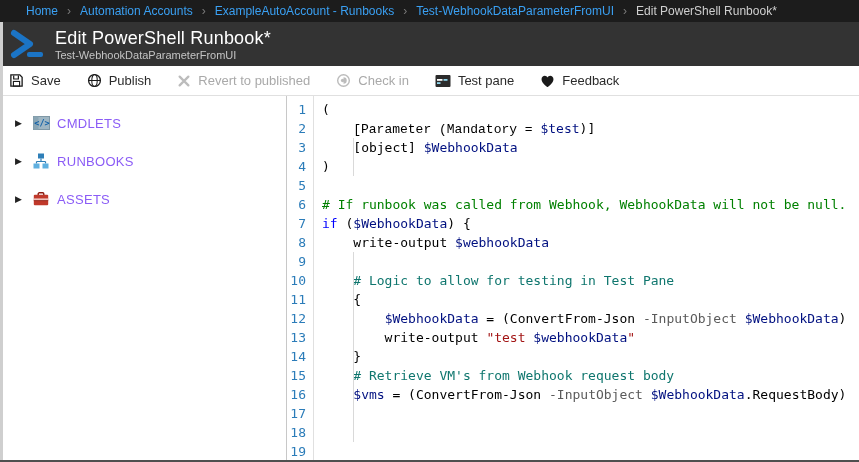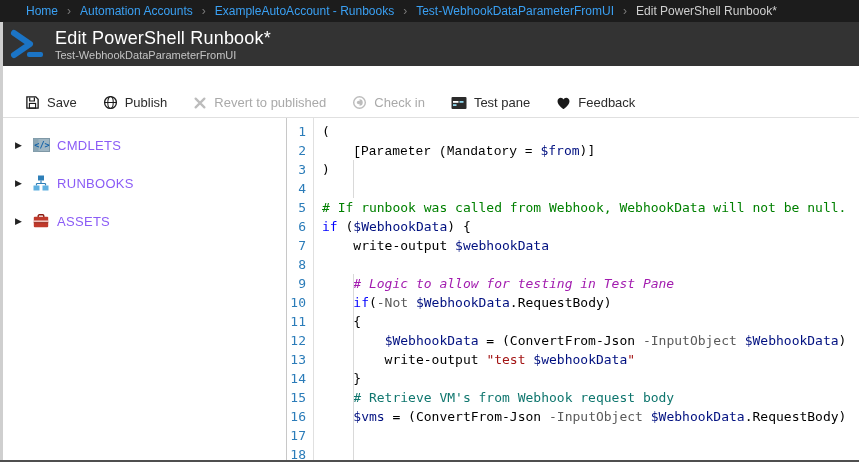--- a/index.html
+++ b/index.html
@@ -18,21 +18,21 @@
 
   
   .title-bar { height:44px; background:#333333; display:flex; align-items:center;
                padding-left:6px; flex:none; }
   .ps-logo { width:38px; height:30px; display:inline-flex; margin-right:8px; flex:none; }
   .title { color:#ffffff; font-size:18px; line-height:20px; font-weight:400; letter-spacing:.2px; }
   .subtitle { color:#c4c4c4; font-size:11px; margin-top:1px; }
 
   
   .toolbar { height:30px; background:#fff; border-bottom:1px solid #e0e0e0;
-             display:flex; align-items:center; padding-left:22px; gap:26px; flex:none;margin-top:22px; }
+             display:flex; align-items:center; padding-left:6px; gap:26px; flex:none; }
   .tb-btn { display:flex; align-items:center; gap:7px; font-size:13px; color:#2b2b2b; cursor:pointer; }
   .tb-btn.disabled { color:#a9a9a9; cursor:default;text-align:center; }
   .tb-btn svg { display:block; }
 
   
   .content { flex:1; display:flex; min-height:0; }
   .sidebar { width:284px; flex:none; background:#fff; border-right:1px solid #c8c8c8;
              padding-top:8px; }
   .side-row { height:38px; display:flex; align-items:center; padding-left:12px; cursor:pointer; }
   .expander { width:18px; font-size:9px; color:#222; flex:none; }
@@ -195,29 +195,29 @@
             <div class="gutter-line">13</div>
             <div class="gutter-line">14</div>
             <div class="gutter-line">15</div>
             <div class="gutter-line">16</div>
             <div class="gutter-line">17</div>
             <div class="gutter-line">18</div>
             <div class="gutter-line">19</div>
           </div>
         <div class="code" id="code">
             <div class="code-line"><span style="color: rgb(0, 0, 0);">(</span></div>
-            <div class="code-line"><span style="color: rgb(0, 0, 0); font-family: Liberation Mono, monospace;">    [Parameter (Mandatory = </span><span style="color: rgb(0, 16, 128);">$from</span><span style="color: rgb(0, 0, 0);">)]</span></div>
+            <div class="code-line"><span style="color: rgb(0, 0, 0); font-family: Liberation Mono, monospace;">    [Parameter (Mandatory = </span><span style="color: rgb(0, 16, 128);">$test</span><span style="color: rgb(0, 0, 0);">)]</span></div>
+            <div class="code-line"><span style="color: rgb(0, 0, 0);">    [object] </span><span style="color: rgb(0, 16, 128);">$WebhookData</span></div>
             <div class="code-line"><span style="color: rgb(0, 0, 0);">)</span></div>
             <div class="code-line">&nbsp;</div>
             <div class="code-line"><span style="color: rgb(0, 128, 0);"># If runbook was called from Webhook, WebhookData will not be null.</span></div>
             <div class="code-line"><span style="color: rgb(0, 0, 255);">if</span><span style="color: rgb(0, 0, 0);"> (</span><span style="color: rgb(0, 16, 128);">$WebhookData</span><span style="color: rgb(0, 0, 0);">) {</span></div>
             <div class="code-line"><span style="color: rgb(0, 0, 0);">    write-output </span><span style="color: rgb(0, 16, 128);">$webhookData</span></div>
             <div class="code-line">&nbsp;</div>
-            <div class="code-line"><span style="color: #a21caf; font-style: italic;">    # Logic to allow for testing in Test Pane</span></div>
-            <div class="code-line"><span style="color: rgb(0, 0, 0);">    </span><span style="color: rgb(0, 0, 255);">if</span><span style="color: rgb(0, 0, 0);">(</span><span style="color: rgb(90, 90, 90);">-Not</span><span style="color: rgb(0, 0, 0);"> </span><span style="color: rgb(0, 16, 128);">$WebhookData</span><span style="color: rgb(0, 0, 0);">.RequestBody)</span></div>
+            <div class="code-line"><span style="color: #0f766e;">    # Logic to allow for testing in Test Pane</span></div>
             <div class="code-line"><span style="color: rgb(0, 0, 0);">    {</span></div>
             <div class="code-line"><span style="color: rgb(0, 0, 0);">        </span><span style="color: rgb(0, 16, 128);">$WebhookData</span><span style="color: rgb(0, 0, 0);"> = (ConvertFrom-Json </span><span style="color: rgb(90, 90, 90);">-InputObject</span><span style="color: rgb(0, 0, 0);"> </span><span style="color: rgb(0, 16, 128);">$WebhookData</span><span style="color: rgb(0, 0, 0);">)</span></div>
             <div class="code-line"><span style="color: rgb(0, 0, 0);">        write-output </span><span style="color: rgb(163, 21, 21);">"test </span><span style="color: rgb(0, 16, 128);">$webhookData</span><span style="color: rgb(163, 21, 21);">"</span></div>
             <div class="code-line"><span style="color: rgb(0, 0, 0);">    }</span></div>
             <div class="code-line"><span style="color: #0f766e;">    # Retrieve VM's from Webhook request body</span></div>
             <div class="code-line"><span style="color: rgb(0, 0, 0);">    </span><span style="color: rgb(0, 16, 128);">$vms</span><span style="color: rgb(0, 0, 0);"> = (ConvertFrom-Json </span><span style="color: rgb(90, 90, 90);">-InputObject</span><span style="color: rgb(0, 0, 0);"> </span><span style="color: rgb(0, 16, 128);">$WebhookData</span><span style="color: rgb(0, 0, 0);">.RequestBody)</span></div>
             <div class="code-line">&nbsp;</div>
             <div class="guide" style="left: 39.2px; top: 42px; height: 38px;"></div>
             <div class="guide" style="left: 39.2px; top: 156px; height: 190px;"></div>
           </div>

